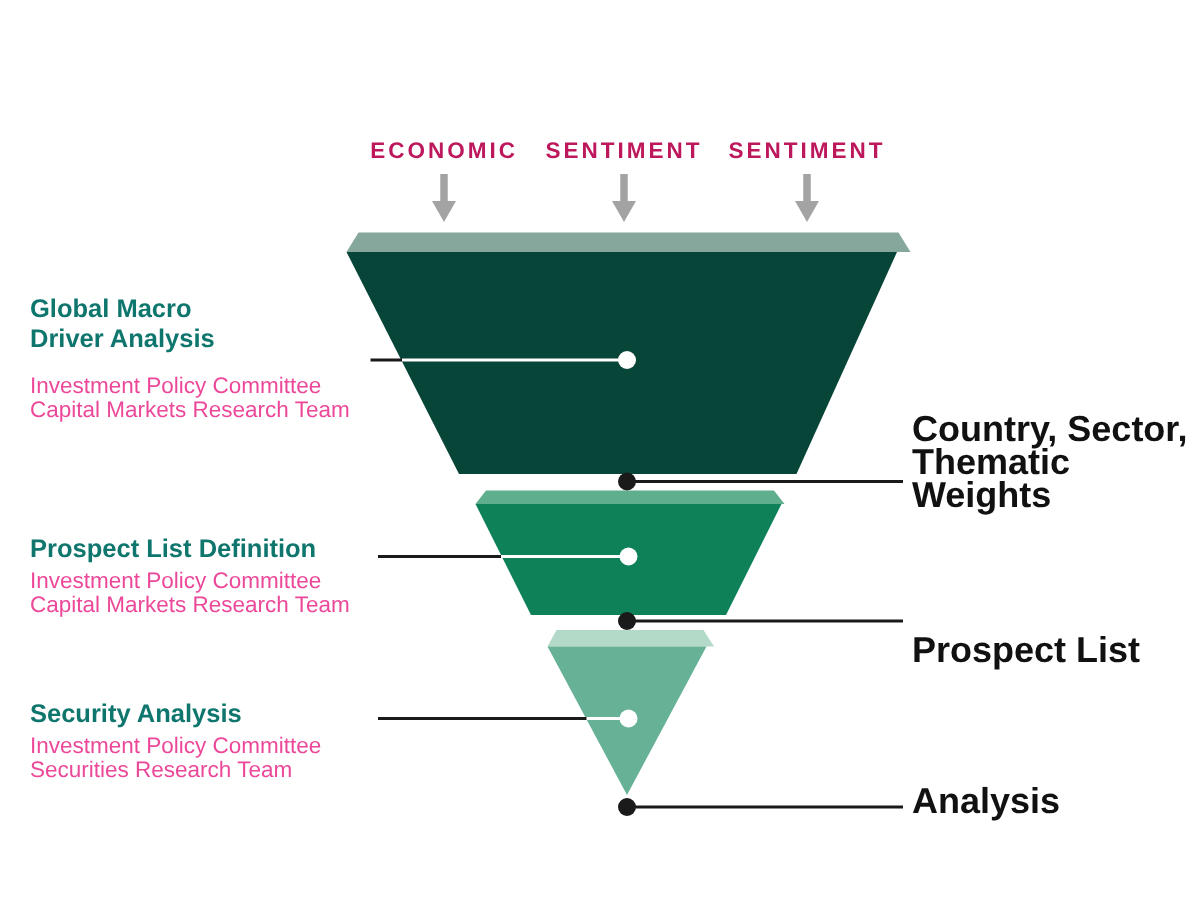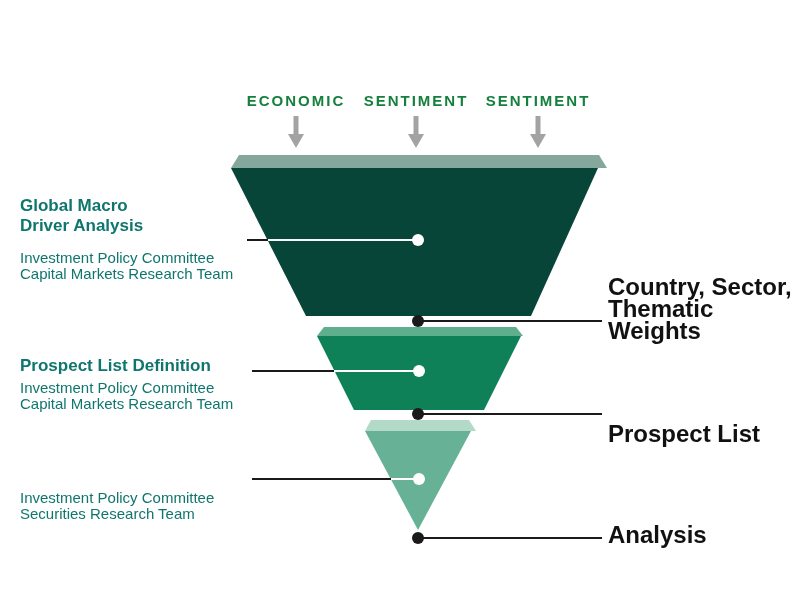--- a/index.html
+++ b/index.html
@@ -1,29 +1,29 @@
 <!DOCTYPE html>
 <html><head>
 <meta charset="utf-8">
 <style>
   html,body{margin:0;padding:0;}
   body{font-family:"Liberation Sans", sans-serif; background:#ffffff;}
   .canvas{position:relative;width:800px;height:600px;background:#ffffff;overflow:hidden;}
   .layer{position:absolute;left:0;top:0;}
   .toplabel{
     position:absolute;top:92px;transform:translateX(-50%);
-    font-size:15px;font-weight:700;letter-spacing:2px;color:#15803d;white-space:nowrap;
+    font-size:15px;font-weight:700;letter-spacing:2px;color:#be185d;white-space:nowrap;
   }
   .stage-title{
     position:absolute;left:20px;
     font-size:17px;font-weight:700;color:#0f766e;line-height:20px;white-space:pre-line;
   }
   .stage-team{
     position:absolute;left:20px;
-    font-size:15px;font-weight:400;color:#0f766e;line-height:15.5px;white-space:pre-line;
+    font-size:15px;font-weight:400;color:#ec4899;line-height:15.5px;white-space:pre-line;
   }
   .output-label{
     position:absolute;left:608px;
     font-size:24px;font-weight:700;color:#111111;line-height:22px;white-space:pre-line;
   }
 </style>
 </head>
 <body>
 
 <div class="canvas">
@@ -76,17 +76,18 @@
   <div class="stage-team" style="top:250px;">Investment Policy Committee
 Capital Markets Research Team</div>
   <div class="output-label" style="top:276px;">Country, Sector,
 Thematic Weights</div>
 
   <div class="stage-title" style="top:356px;">Prospect List Definition</div>
   <div class="stage-team" style="top:380px;">Investment Policy Committee
 Capital Markets Research Team</div>
   <div class="output-label" style="top:400px;margin-top:23px;">Prospect List</div>
 
+  <div class="stage-title" style="top:466px;">Security Analysis</div>
   <div class="stage-team" style="top:490px;">Investment Policy Committee
 Securities Research Team</div>
   <div class="output-label" style="top:524px;">Analysis</div>
 
 </div>
 
 </body></html>

